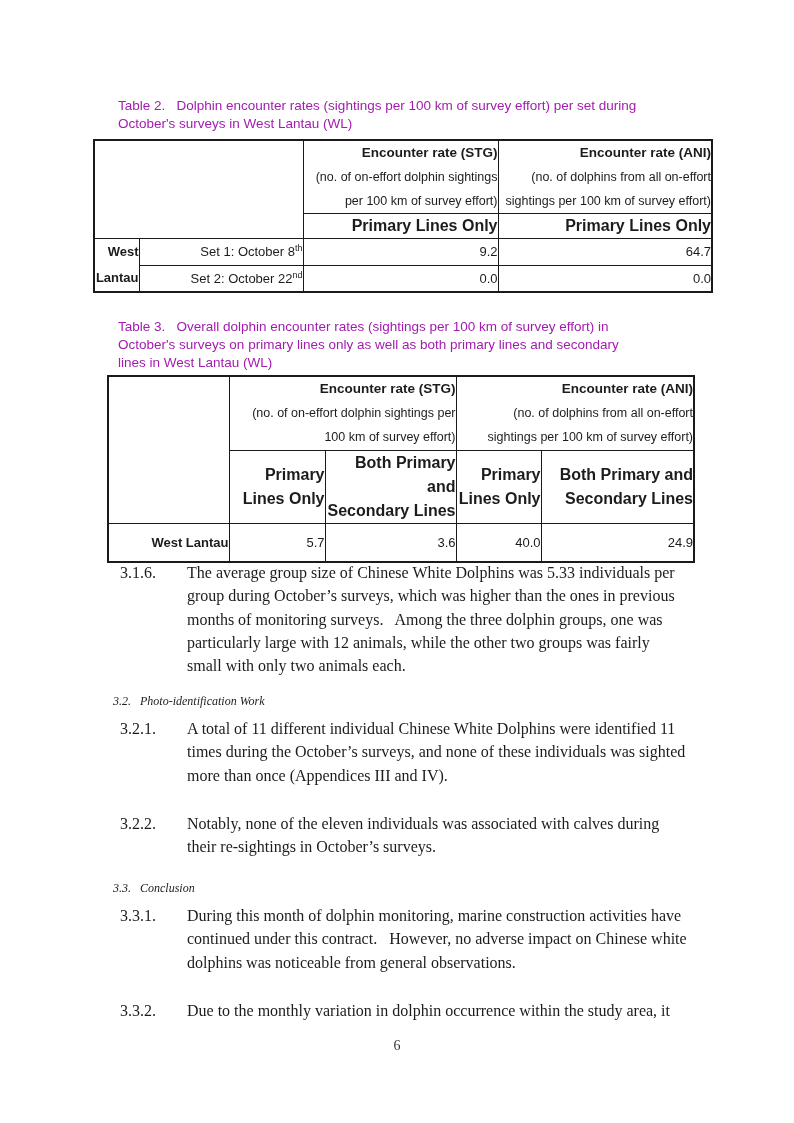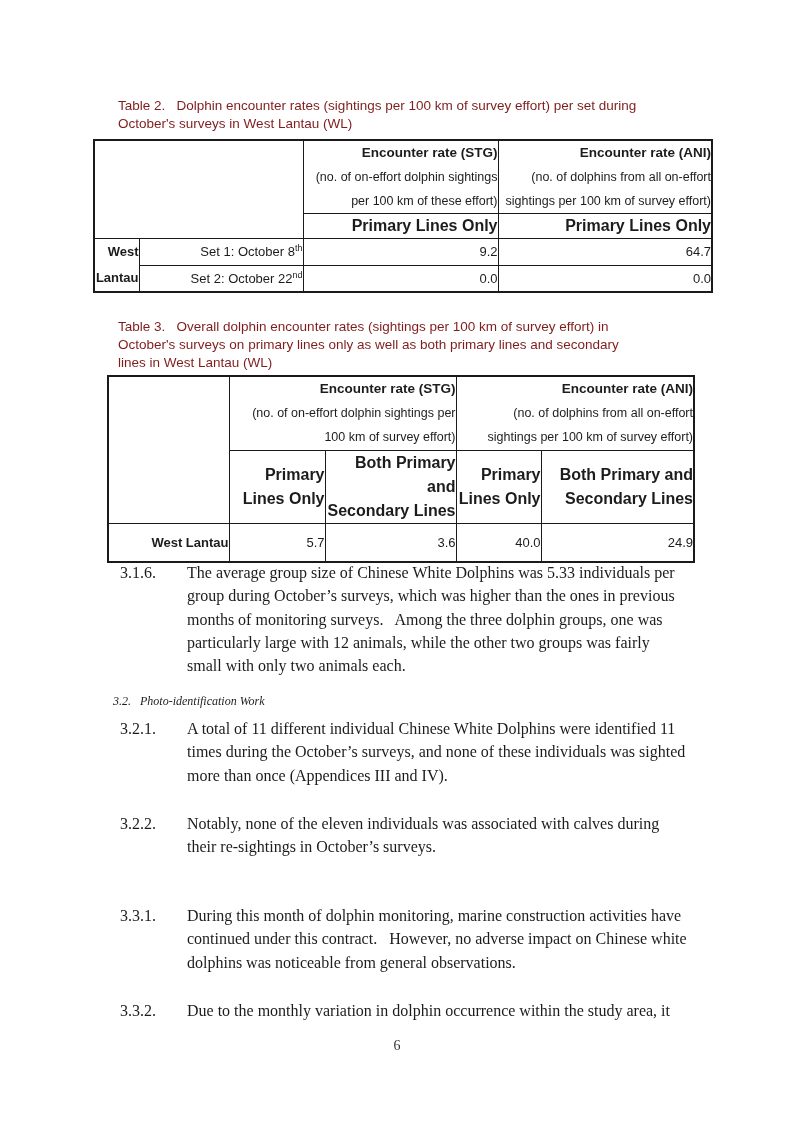--- a/index.html
+++ b/index.html
@@ -7,21 +7,21 @@
   .page {
     position:relative; width:794px; height:1123px;
     background:#ffffff; margin:0 auto; overflow:hidden;
     color:#1c1c1c;
   }
   
   .caption {
     position:absolute; left:118px; width:600px;
     font-family:"Liberation Sans", sans-serif;
     font-size:13.5px; line-height:18px;
-    white-space:pre-line; color:#7f1d1d;
+    white-space:pre-line; color:#a21caf;
   }
   
   table.dtable {
     position:absolute; border-collapse:collapse; table-layout:fixed;
     font-family:"Liberation Sans", sans-serif; color:#1c1c1c;
     border:2px solid #1a1a1a;
   }
   table.dtable td {
     border:1px solid #1a1a1a;
     text-align:right; vertical-align:middle;
@@ -70,21 +70,21 @@
         <col style="width:164px">
         <col style="width:195px">
         <col style="width:214px">
     </colgroup>
     <tbody>
         <tr style="height:70px;">
       <td colspan="2" rowspan="2"></td>
       <td class="bl2">
         <div class="h-title">Encounter rate (STG)</div>
         <div class="h-sub">(no. of on-effort dolphin sightings
-per 100 km of these effort)</div>
+per 100 km of survey effort)</div>
       </td>
       <td class="bl2">
         <div class="h-title">Encounter rate (ANI)</div>
         <div class="h-sub">(no. of dolphins from all on-effort
 sightings per 100 km of survey effort)</div>
       </td>
     </tr>
     <tr style="height:25px;">
       <td class="subhdr bl2 bb2">Primary Lines Only</td>
       <td class="subhdr bl2 bb2">Primary Lines Only</td>
@@ -169,20 +169,23 @@
 times during the October’s surveys, and none of these individuals was sighted
 more than once (Appendices III and IV).</div>
   </div>
 
   <div class="para" style="top:812px;">
     <span class="num">3.2.2.</span>
     <div class="ptext">Notably, none of the eleven individuals was associated with calves during
 their re-sightings in October’s surveys.</div>
   </div>
 
+  <div class="heading" style="top:881px;">
+    <span class="hnum">3.3.</span><span>Conclusion</span>
+  </div>
 
   <div class="para" style="top:904px;">
     <span class="num">3.3.1.</span>
     <div class="ptext">During this month of dolphin monitoring, marine construction activities have
 continued under this contract.&nbsp;&nbsp; However, no adverse impact on Chinese white
 dolphins was noticeable from general observations.</div>
   </div>
 
   <div class="para" style="top:999px;">
     <span class="num">3.3.2.</span>

